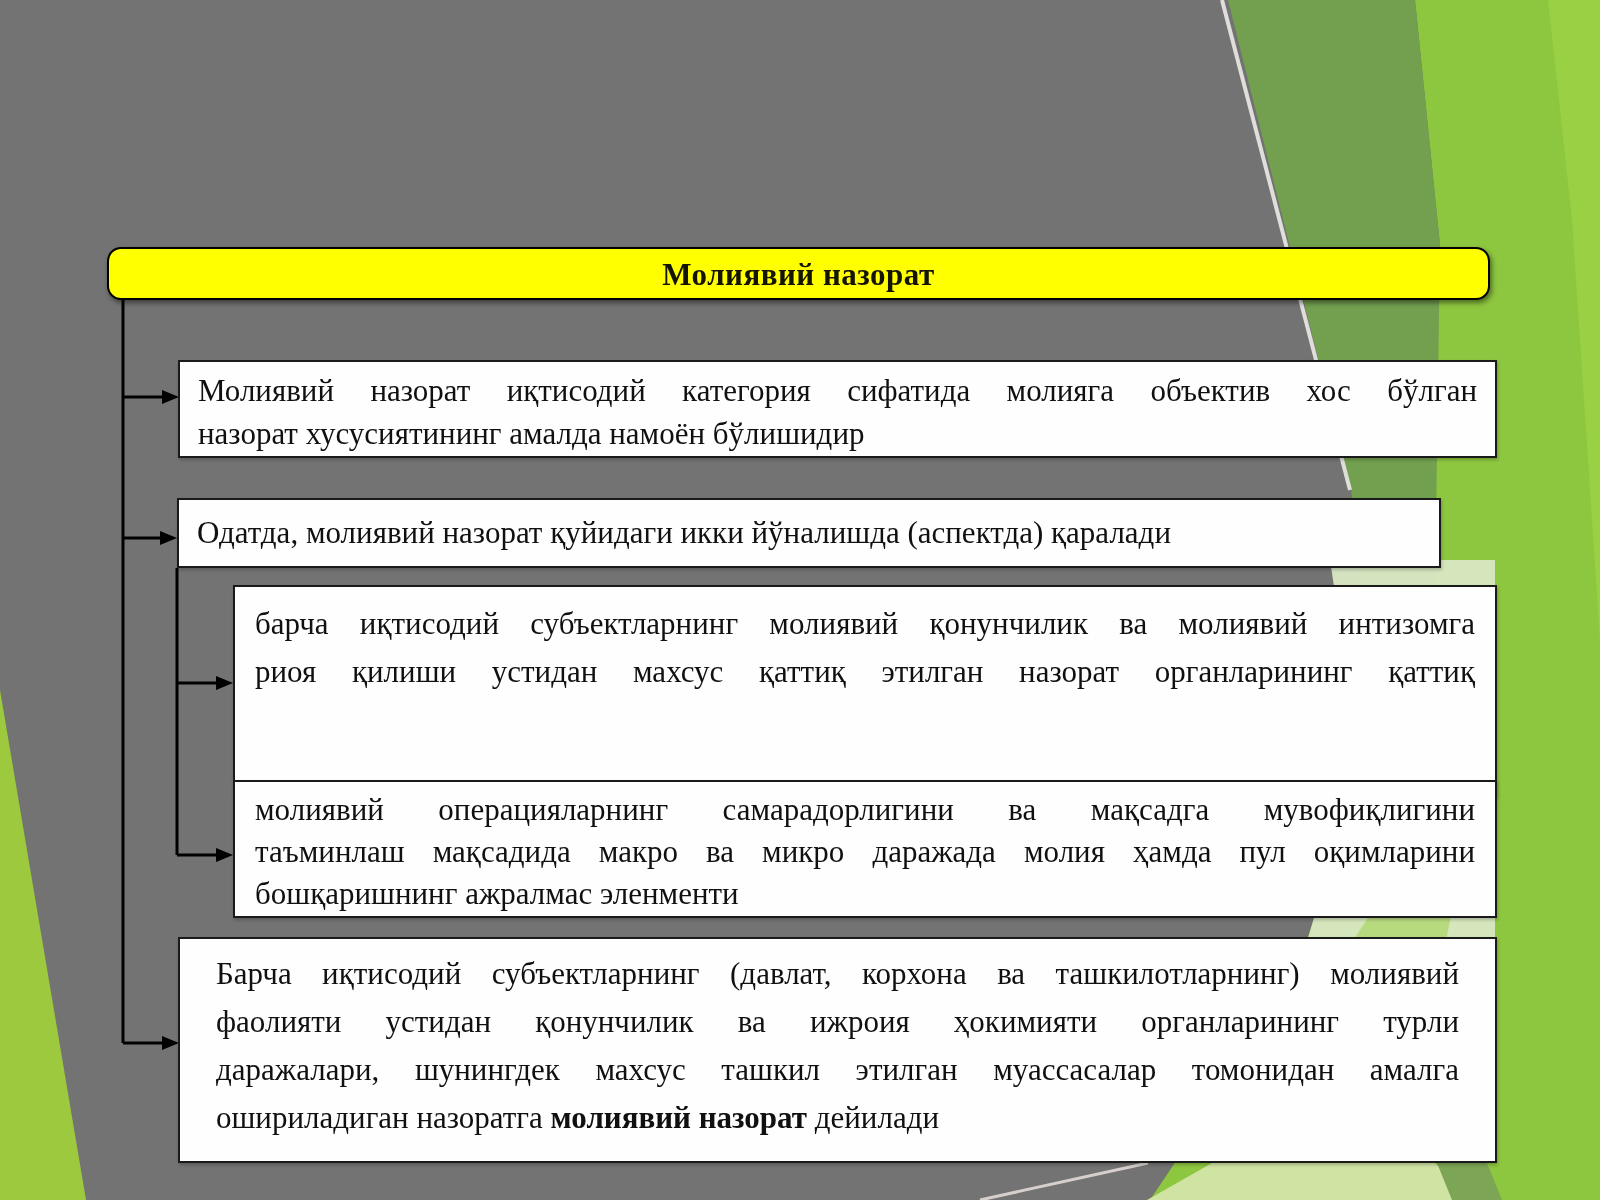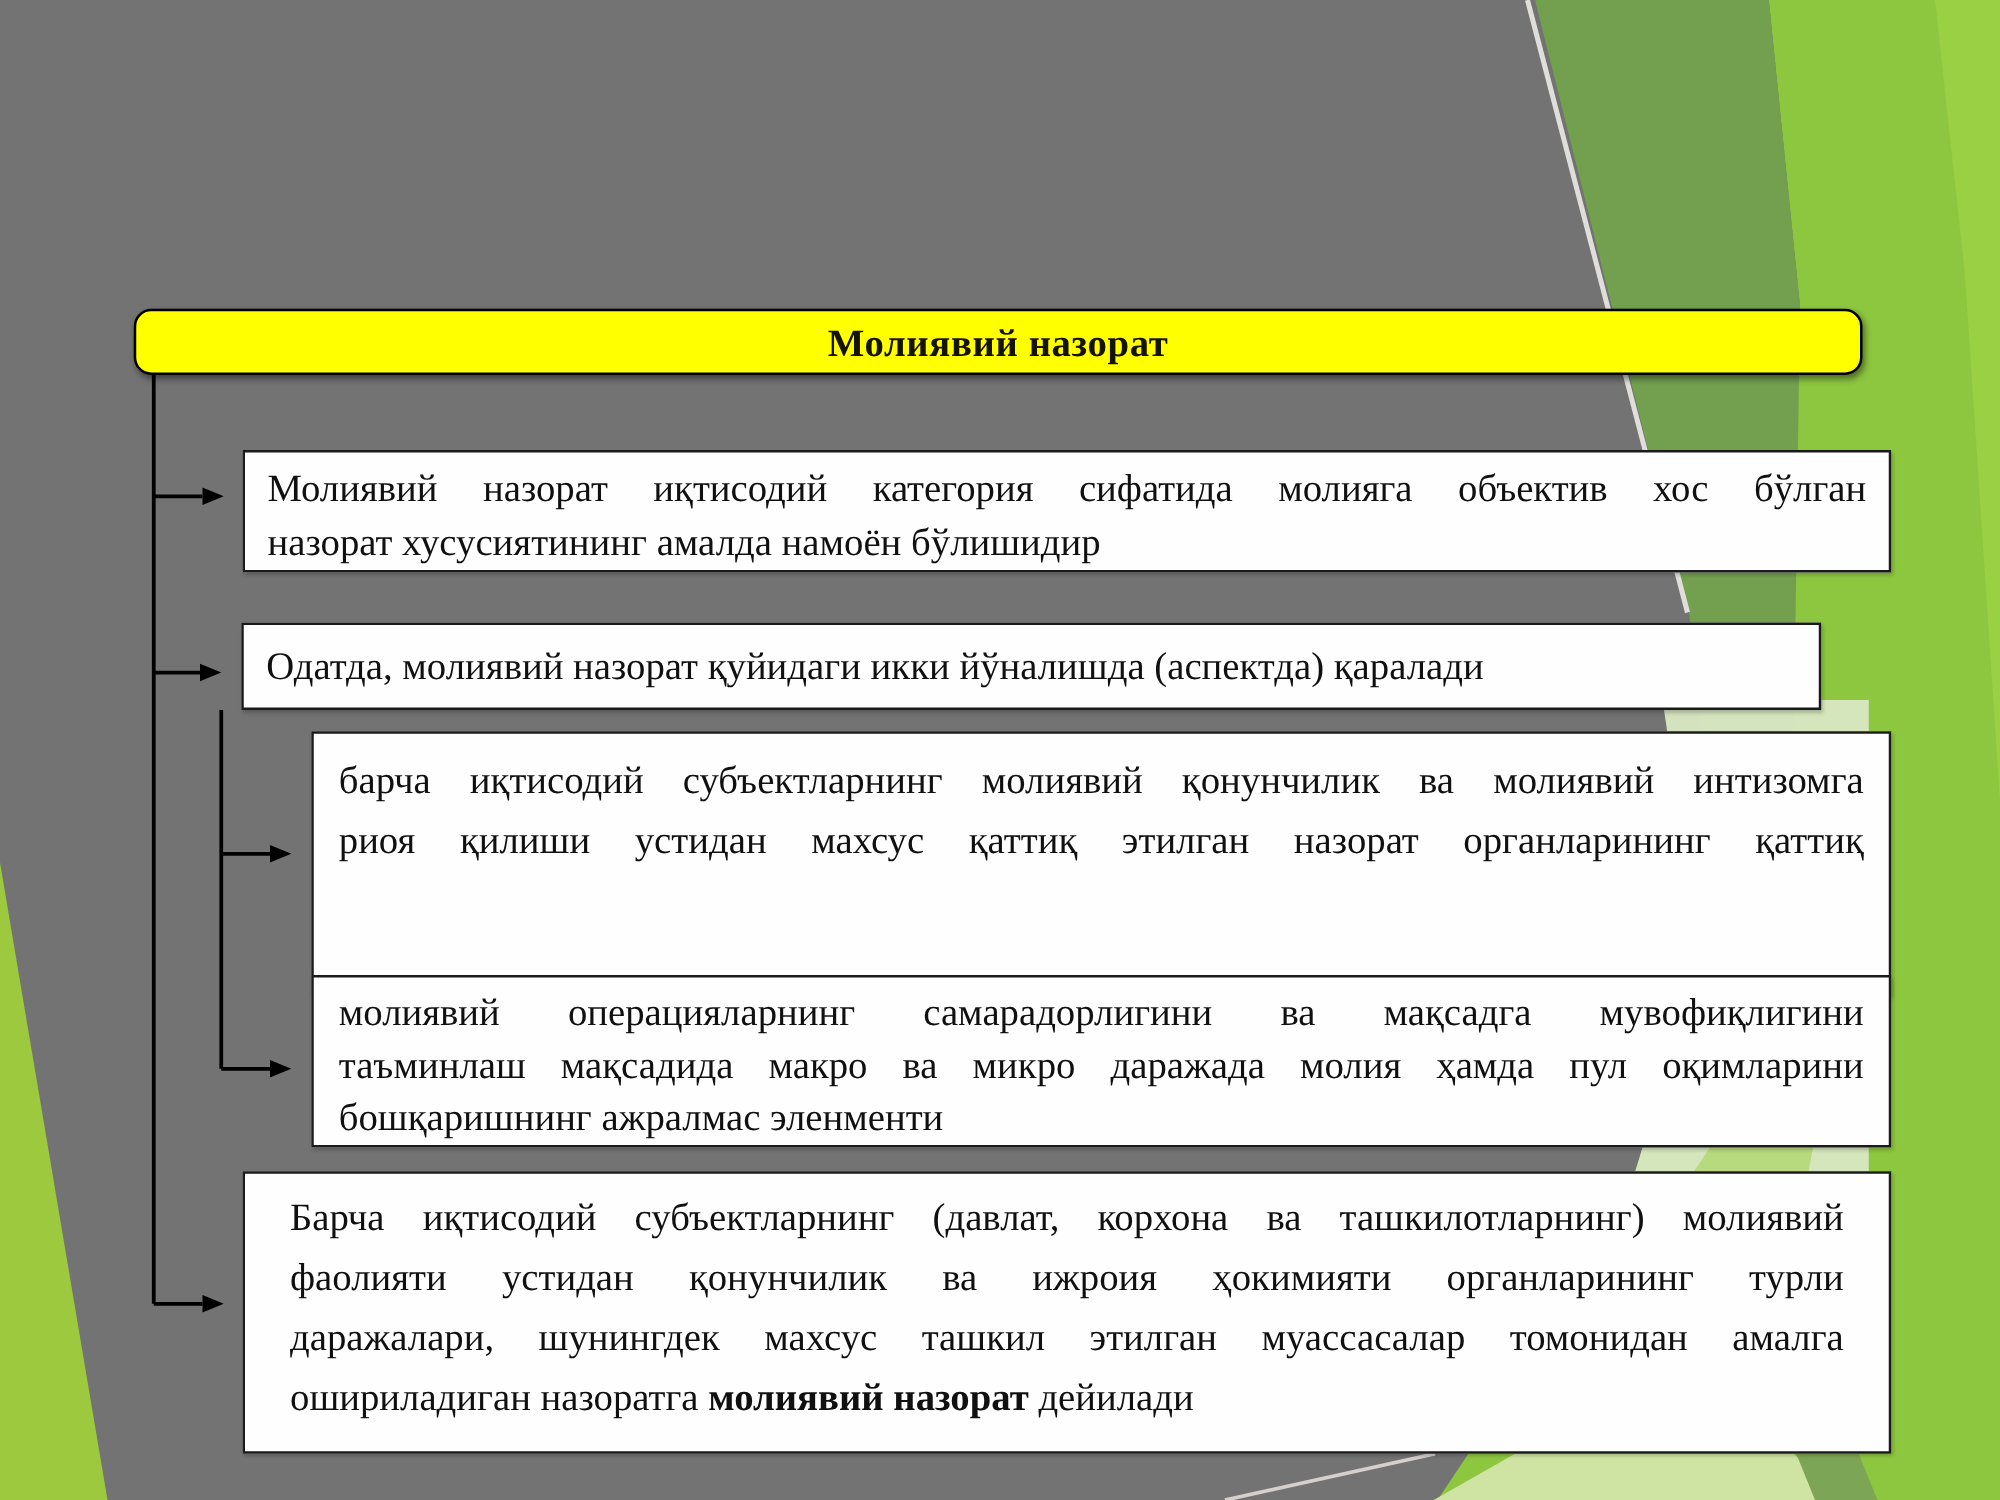--- a/index.html
+++ b/index.html
@@ -39,21 +39,20 @@
   }
 
   .tbox{
     position:absolute;z-index:2;
     background:#fefefe;
     border:2px solid #1a1a1a;
     box-sizing:border-box;
     color:#101010;
     font-size:31px;
     box-shadow:1px 2px 3px rgba(0,0,0,.22);
-    margin-left:16px;
   }
   .tbox .ln{white-space:nowrap;}
   .line-j{text-align:justify;text-align-last:justify;white-space:normal;}
   .line-l{text-align:left;text-align-last:left;white-space:normal;}
 
   #box-definition {left:178px;top:360px;width:1319px;height:98px; padding:7px 18px; line-height:43px;}
   #box-aspects-intro{left:177px;top:498px;width:1264px;height:70px; padding:14px 18px; line-height:38px;}
   #box-aspect-strict{left:233px;top:585px;width:1264px;height:212px;padding:13px 20px; line-height:48px;}
   #box-aspect-management{left:233px;top:780px;width:1264px;height:138px;padding:7px 20px; line-height:42px;}
   #box-conclusion {left:178px;top:937px;width:1319px;height:226px;padding:11px 36px; line-height:48px;}

